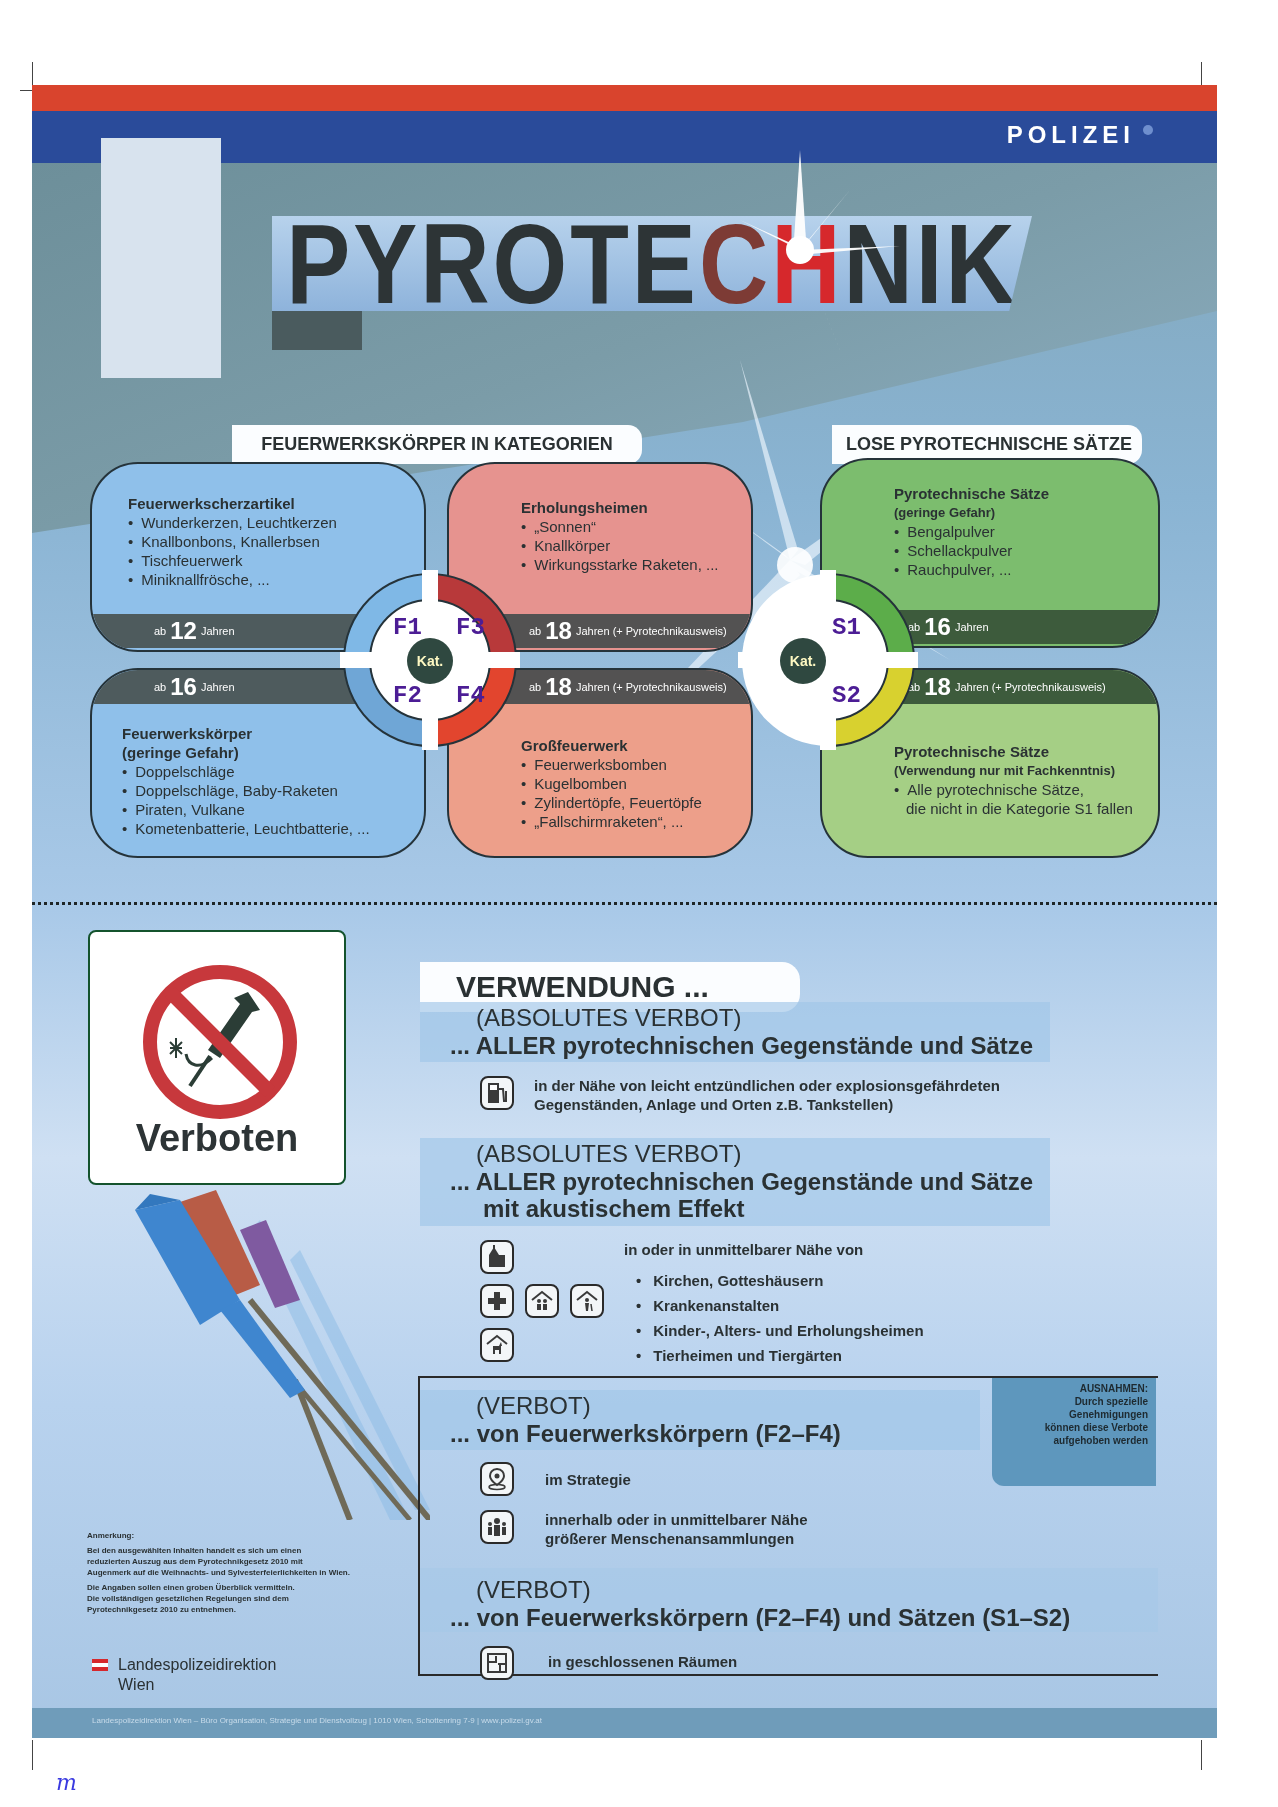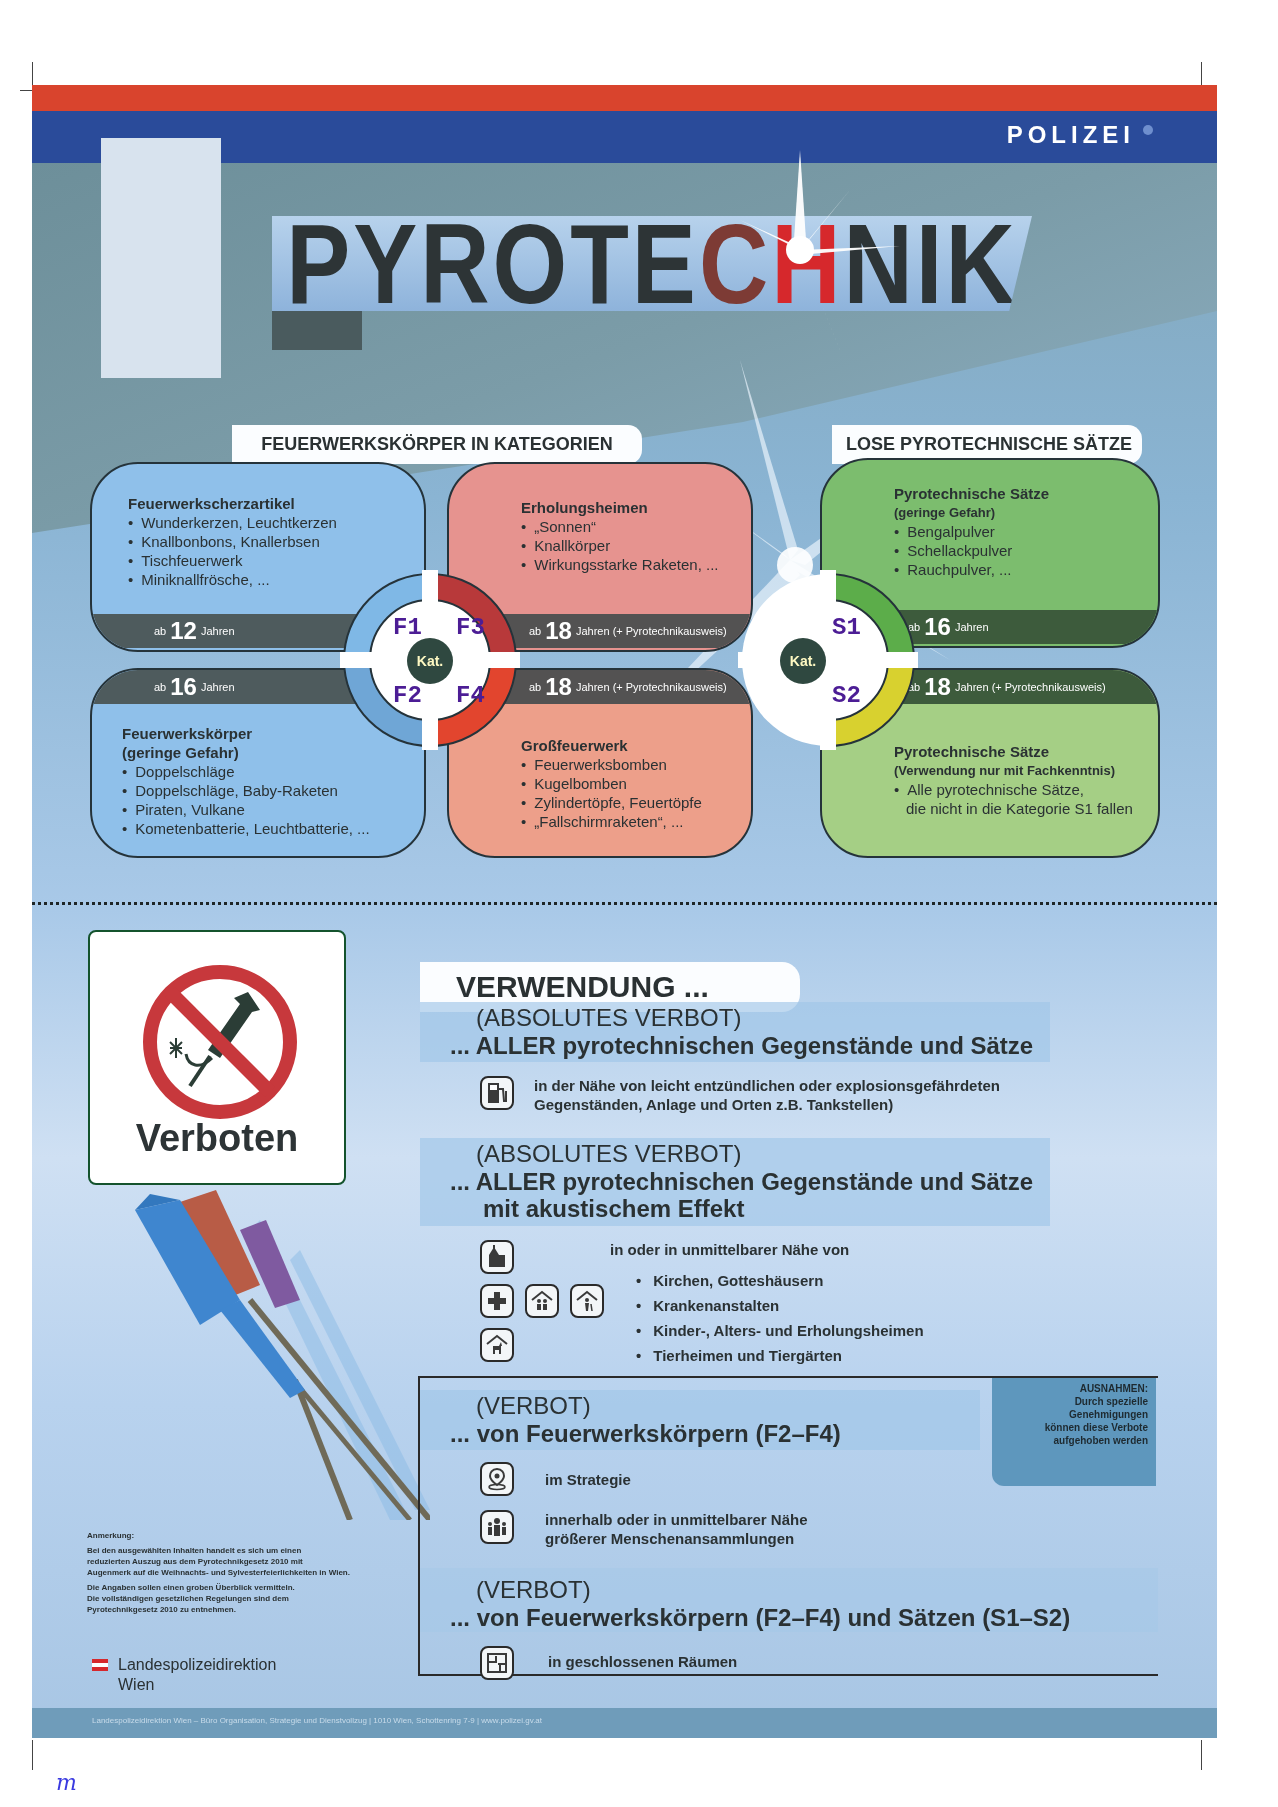--- a/index.html
+++ b/index.html
@@ -316,21 +316,21 @@
       <line x1="16" y1="14" x2="17" y2="21" stroke="#3a3a3a" stroke-width="1.5"></line>
     </svg>
 </div>
 <div class="icon-box" style="left:480px;top:1328px;">
   <svg width="24" height="22" viewBox="0 0 24 22">
       <polyline points="2,10 12,2 22,10" fill="none" stroke="#3a3a3a" stroke-width="2"></polyline>
       <path d="M8,12 L16,12 L16,20 L14,20 L14,16 L10,16 L10,20 L8,20 Z" fill="#3a3a3a"></path>
       <polygon points="14,12 16,8 17,12" fill="#3a3a3a"></polygon>
     </svg>
 </div>
-<div class="rule-text" style="left:610px;top:1240px;">in oder in unmittelbarer Nähe von</div>
+<div class="rule-text" style="left:624px;top:1240px;">in oder in unmittelbarer Nähe von</div>
 <div class="rule-text" style="left:636px;top:1268px;line-height:25px;">
   <div class="bullet">Kirchen, Gotteshäusern</div>
   <div class="bullet">Krankenanstalten</div>
   <div class="bullet">Kinder-, Alters- und Erholungsheimen</div>
   <div class="bullet">Tierheimen und Tiergärten</div>
 </div>
 
 <div class="verbot-frame"></div>
 <div class="rule-band" style="left:420px;top:1390px;width:560px;height:60px;"></div>
 <div class="ausnahmen">

